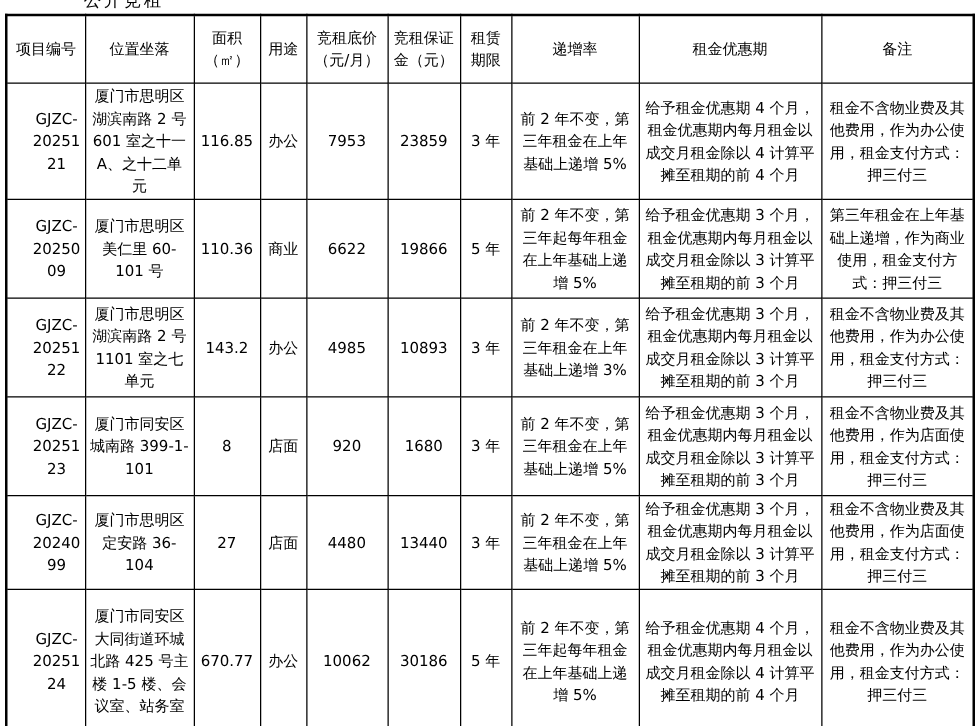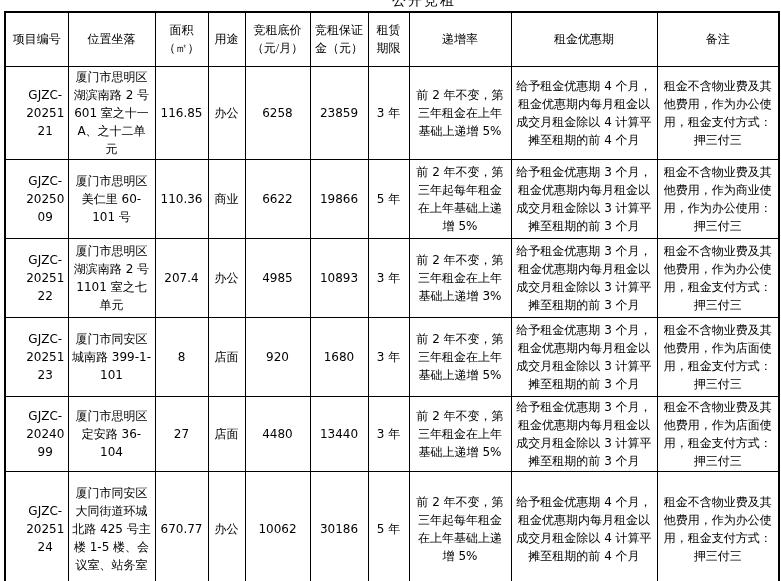--- a/index.html
+++ b/index.html
@@ -17,21 +17,20 @@
     width: 781px;
     height: 581px;
     box-sizing: border-box;
     padding-left: 4px;
   }
   
   .title-clip {
     height: 11px;
     overflow: hidden;
     margin-left: 63px;
-    text-align: center;
   }
   .title-clip .title-text {
     display: block;
     margin-top: -8px;
     font-size: 14px;
     letter-spacing: 2px;
     white-space: nowrap;
   }
   table.lease-table {
     border-collapse: collapse;
@@ -43,21 +42,21 @@
     border: 1px solid #000;
     text-align: center;
     vertical-align: middle;
     padding: 1px 3px;
     line-height: 18px;
     font-weight: normal;
     font-size: 12px;
     overflow: hidden;
     box-sizing: border-box;
   }
-  .lease-table thead tr { height: 54px; font-family: Liberation Serif, serif; }
+  .lease-table thead tr { height: 54px; }
   .lease-table tbody tr:nth-child(1) { height: 93px; }
   .lease-table tbody tr:nth-child(2) { height: 79px; }
   .lease-table tbody tr:nth-child(3) { height: 79px; }
   .lease-table tbody tr:nth-child(4) { height: 79px; }
   .lease-table tbody tr:nth-child(5) { height: 64px; }
   .lease-table tbody tr:nth-child(6) { height: 116px; }
   .lease-table td.col-project-id { word-break: break-all; padding-left: 20px; }
   .lease-table td.col-location { word-break: break-word; }
 </style>
 </head>
@@ -94,43 +93,43 @@
           <th>租金优惠期</th>
           <th>备注</th>
         </tr>
     </thead>
     <tbody>
         <tr>
           <td class="col-project-id">GJZC-2025121</td>
           <td class="col-location">厦门市思明区湖滨南路 2 号 601 室之十一 A、之十二单元</td>
           <td class="col-area">116.85</td>
           <td class="col-usage">办公</td>
-          <td class="col-base-rent">6258</td>
+          <td class="col-base-rent">7953</td>
           <td class="col-deposit">23859</td>
           <td class="col-lease-term">3 年</td>
           <td class="col-escalation-rate">前 2 年不变，第三年租金在上年基础上递增 5%</td>
           <td class="col-discount-period">给予租金优惠期 4 个月，租金优惠期内每月租金以成交月租金除以 4 计算平摊至租期的前 4 个月</td>
           <td class="col-remarks">租金不含物业费及其他费用，作为办公使用，租金支付方式：押三付三</td>
         </tr>
         <tr>
           <td class="col-project-id">GJZC-2025009</td>
           <td class="col-location">厦门市思明区美仁里 60-101 号</td>
           <td class="col-area">110.36</td>
           <td class="col-usage">商业</td>
           <td class="col-base-rent">6622</td>
           <td class="col-deposit">19866</td>
           <td class="col-lease-term">5 年</td>
           <td class="col-escalation-rate">前 2 年不变，第三年起每年租金在上年基础上递增 5%</td>
           <td class="col-discount-period">给予租金优惠期 3 个月，租金优惠期内每月租金以成交月租金除以 3 计算平摊至租期的前 3 个月</td>
-          <td class="col-remarks">租金不含物业费及其他费用，作为商业使用，作为办公使用：押三付三</td>
+          <td class="col-remarks">第三年租金在上年基础上递增，作为商业使用，租金支付方式：押三付三</td>
         </tr>
         <tr>
           <td class="col-project-id">GJZC-2025122</td>
           <td class="col-location">厦门市思明区湖滨南路 2 号 1101 室之七单元</td>
-          <td class="col-area">207.4</td>
+          <td class="col-area">143.2</td>
           <td class="col-usage">办公</td>
           <td class="col-base-rent">4985</td>
           <td class="col-deposit">10893</td>
           <td class="col-lease-term">3 年</td>
           <td class="col-escalation-rate">前 2 年不变，第三年租金在上年基础上递增 3%</td>
           <td class="col-discount-period">给予租金优惠期 3 个月，租金优惠期内每月租金以成交月租金除以 3 计算平摊至租期的前 3 个月</td>
           <td class="col-remarks">租金不含物业费及其他费用，作为办公使用，租金支付方式：押三付三</td>
         </tr>
         <tr>
           <td class="col-project-id">GJZC-2025123</td>

